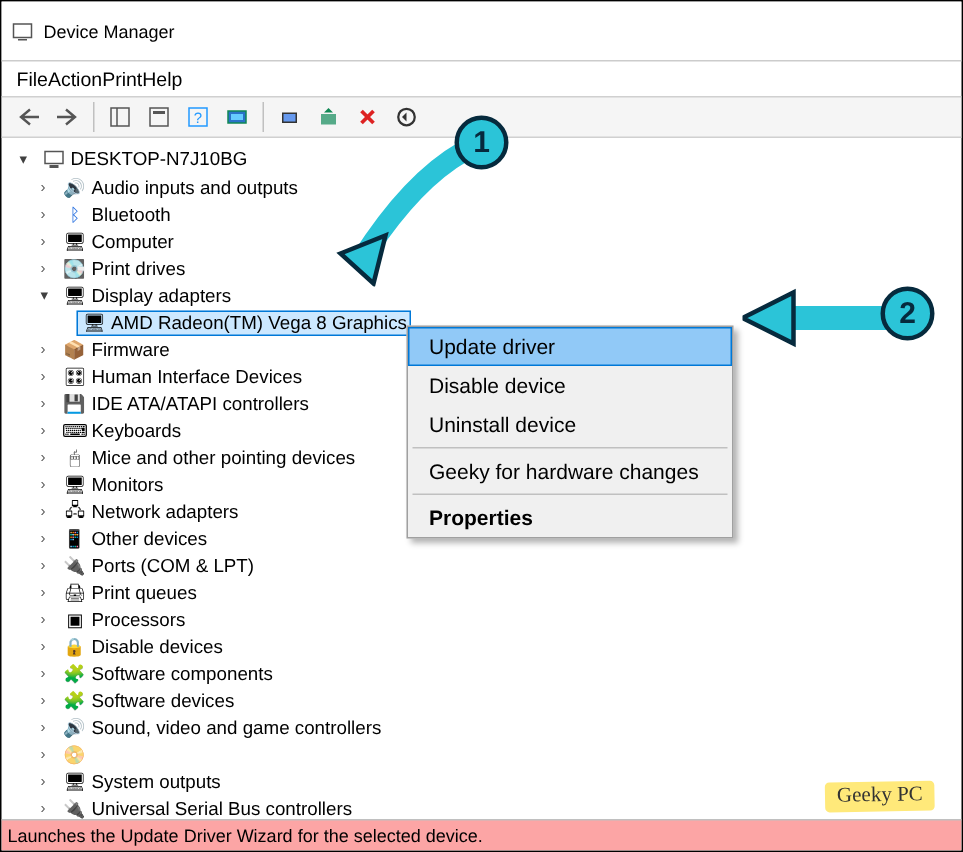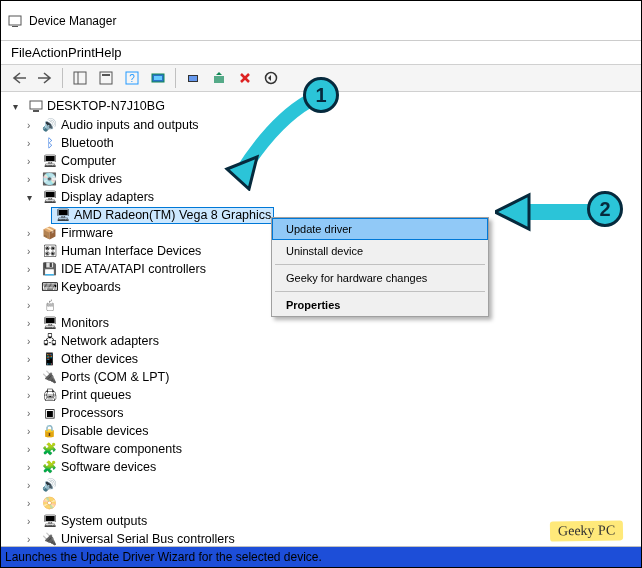--- a/index.html
+++ b/index.html
@@ -57,31 +57,31 @@
   .lvl2 { padding-left: 42px; }
   .selected {
     background:#cce8ff;
     border:1px solid #0078d7;
     display:inline-flex; align-items:center;
     height:17px; padding-right:2px;
   }
   .context-menu {
     position:absolute; background:#f0f0f0; border:1px solid #a0a0a0;
     box-shadow:3px 3px 4px rgba(0,0,0,0.3);
-    width:218px; font-size:11px;
+    width:218px; font-size:14px;
     z-index:10;
   }
   .cm-item { padding:5px 14px; cursor:default; }
   .cm-item.highlight { background:#91c9f7; border:1px solid #0078d7; padding:4px 13px; }
   .cm-sep { height:1px; background:#c0c0c0; margin:2px 3px; }
   .cm-item.bold { font-weight:bold; }
   .statusbar {
     position:absolute; bottom:0; left:0; right:0;
     padding:3px 4px; font-size:12px;
-    border-top:1px solid #c0c0c0; background:#1d4ed8;
+    border-top:1px solid #c0c0c0; background:#fca5a5;
   }
   .callout {
     position:absolute; z-index:20; pointer-events:none;
   }
   .badge {
     width:36px; height:36px; border-radius:50%;
     background:#2bc4d8; border:3px solid #062a3d;
     display:flex; align-items:center; justify-content:center;
     font-weight:bold; font-size:20px; color:#062a3d;
   }
@@ -198,21 +198,21 @@
       <span>Bluetooth</span>
     </div>
   <div class="tree-row lvl1">
       <span class="arrow">›</span>
       <span class="dev-icon">🖥</span>
       <span>Computer</span>
     </div>
   <div class="tree-row lvl1">
       <span class="arrow">›</span>
       <span class="dev-icon">💽</span>
-      <span>Disk drives</span>
+      <span>Print drives</span>
     </div>
   <div class="tree-row lvl1">
       <span class="arrow open">▾</span>
       <span class="dev-icon">🖥</span>
       <span>Display adapters</span>
     </div>
 
   <div class="tree-row lvl2">
     <span class="selected">
       <span class="dev-icon">🖥</span>
@@ -236,20 +236,21 @@
       <span>IDE ATA/ATAPI controllers</span>
     </div>
   <div class="tree-row lvl1">
       <span class="arrow">›</span>
       <span class="dev-icon">⌨</span>
       <span>Keyboards</span>
     </div>
   <div class="tree-row lvl1">
       <span class="arrow">›</span>
       <span class="dev-icon">🖱</span>
+      <span>Mice and other pointing devices</span>
     </div>
   <div class="tree-row lvl1">
       <span class="arrow">›</span>
       <span class="dev-icon">🖥</span>
       <span>Monitors</span>
     </div>
   <div class="tree-row lvl1">
       <span class="arrow">›</span>
       <span class="dev-icon">🖧</span>
       <span>Network adapters</span>
@@ -285,38 +286,40 @@
       <span>Software components</span>
     </div>
   <div class="tree-row lvl1">
       <span class="arrow">›</span>
       <span class="dev-icon">🧩</span>
       <span>Software devices</span>
     </div>
   <div class="tree-row lvl1">
       <span class="arrow">›</span>
       <span class="dev-icon">🔊</span>
+      <span>Sound, video and game controllers</span>
     </div>
   <div class="tree-row lvl1">
       <span class="arrow">›</span>
       <span class="dev-icon">📀</span>
     </div>
   <div class="tree-row lvl1">
       <span class="arrow">›</span>
       <span class="dev-icon">🖥</span>
       <span>System outputs</span>
     </div>
   <div class="tree-row lvl1">
       <span class="arrow">›</span>
       <span class="dev-icon">🔌</span>
       <span>Universal Serial Bus controllers</span>
     </div>
 
   <div class="context-menu" style="left:270px; top:125px;">
     <div class="cm-item highlight">Update driver</div>
+    <div class="cm-item">Disable device</div>
     <div class="cm-item">Uninstall device</div>
     <div class="cm-sep"></div>
     <div class="cm-item">Geeky for hardware changes</div>
     <div class="cm-sep"></div>
     <div class="cm-item bold">Properties</div>
   </div>
 </div>
 
 <div class="callout" style="left:218px; top:80px;">
   <svg width="110" height="110" viewBox="0 0 110 110">

